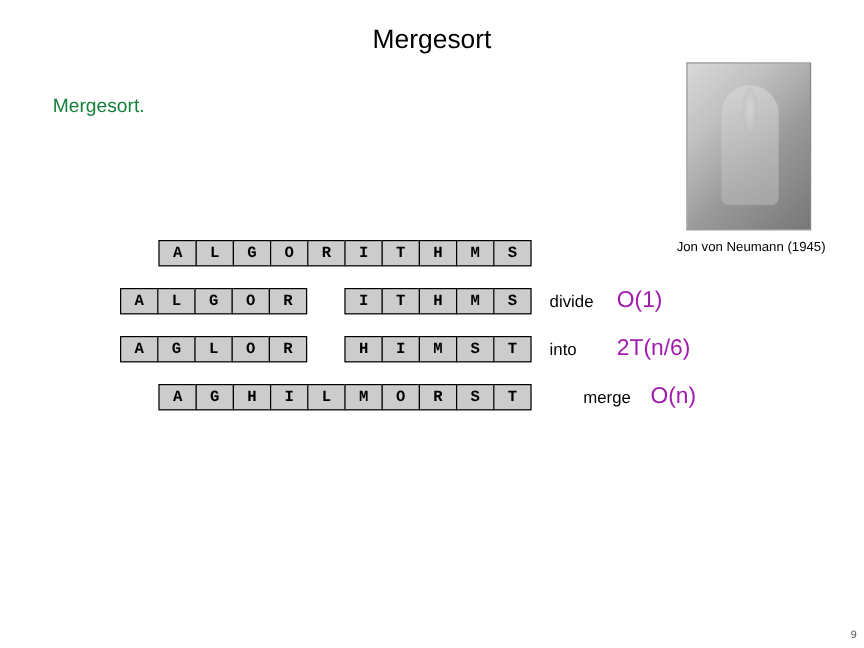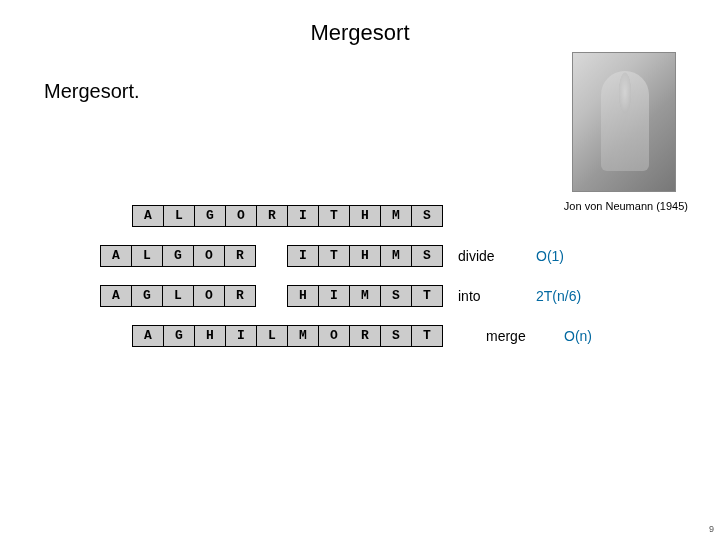--- a/index.html
+++ b/index.html
@@ -17,22 +17,22 @@
     font-weight: normal;
     color: #000;
     padding-top: 20px;
     padding-bottom: 6px;
   }
   .content {
     padding: 28px 44px 0 44px;
     position: relative;
   }
   .heading {
-    font-size: 20px;
-    color: #000000;
+    font-size: 16px;
+    color: #15803d;
     margin-bottom: 4px;
   }
   .bullets {
     list-style: none;
     padding-left: 24px;
   }
   .bullets li {
     font-size: 16px;
     color: #000;
     line-height: 1.45;
@@ -103,23 +103,22 @@
     width: 32px;
     height: 22px;
   }
   .label {
     font-size: 14px;
     color: #000;
     margin-left: 16px;
     min-width: 56px;
   }
   .complexity {
-    font-size: 14px;
-    color: #0369a1;
-    margin-left: 22px;
+    font-size: 19px;
+    color: #a21caf;
   }
   .row0 { margin-left: 32px; }
   .row1 { margin-left: 0px; }
   .row2 { margin-left: 0px; }
   .row3 { margin-left: 32px; }
   .pagenum {
     position: absolute;
     bottom: 6px;
     right: 6px;
     font-size: 9px;

